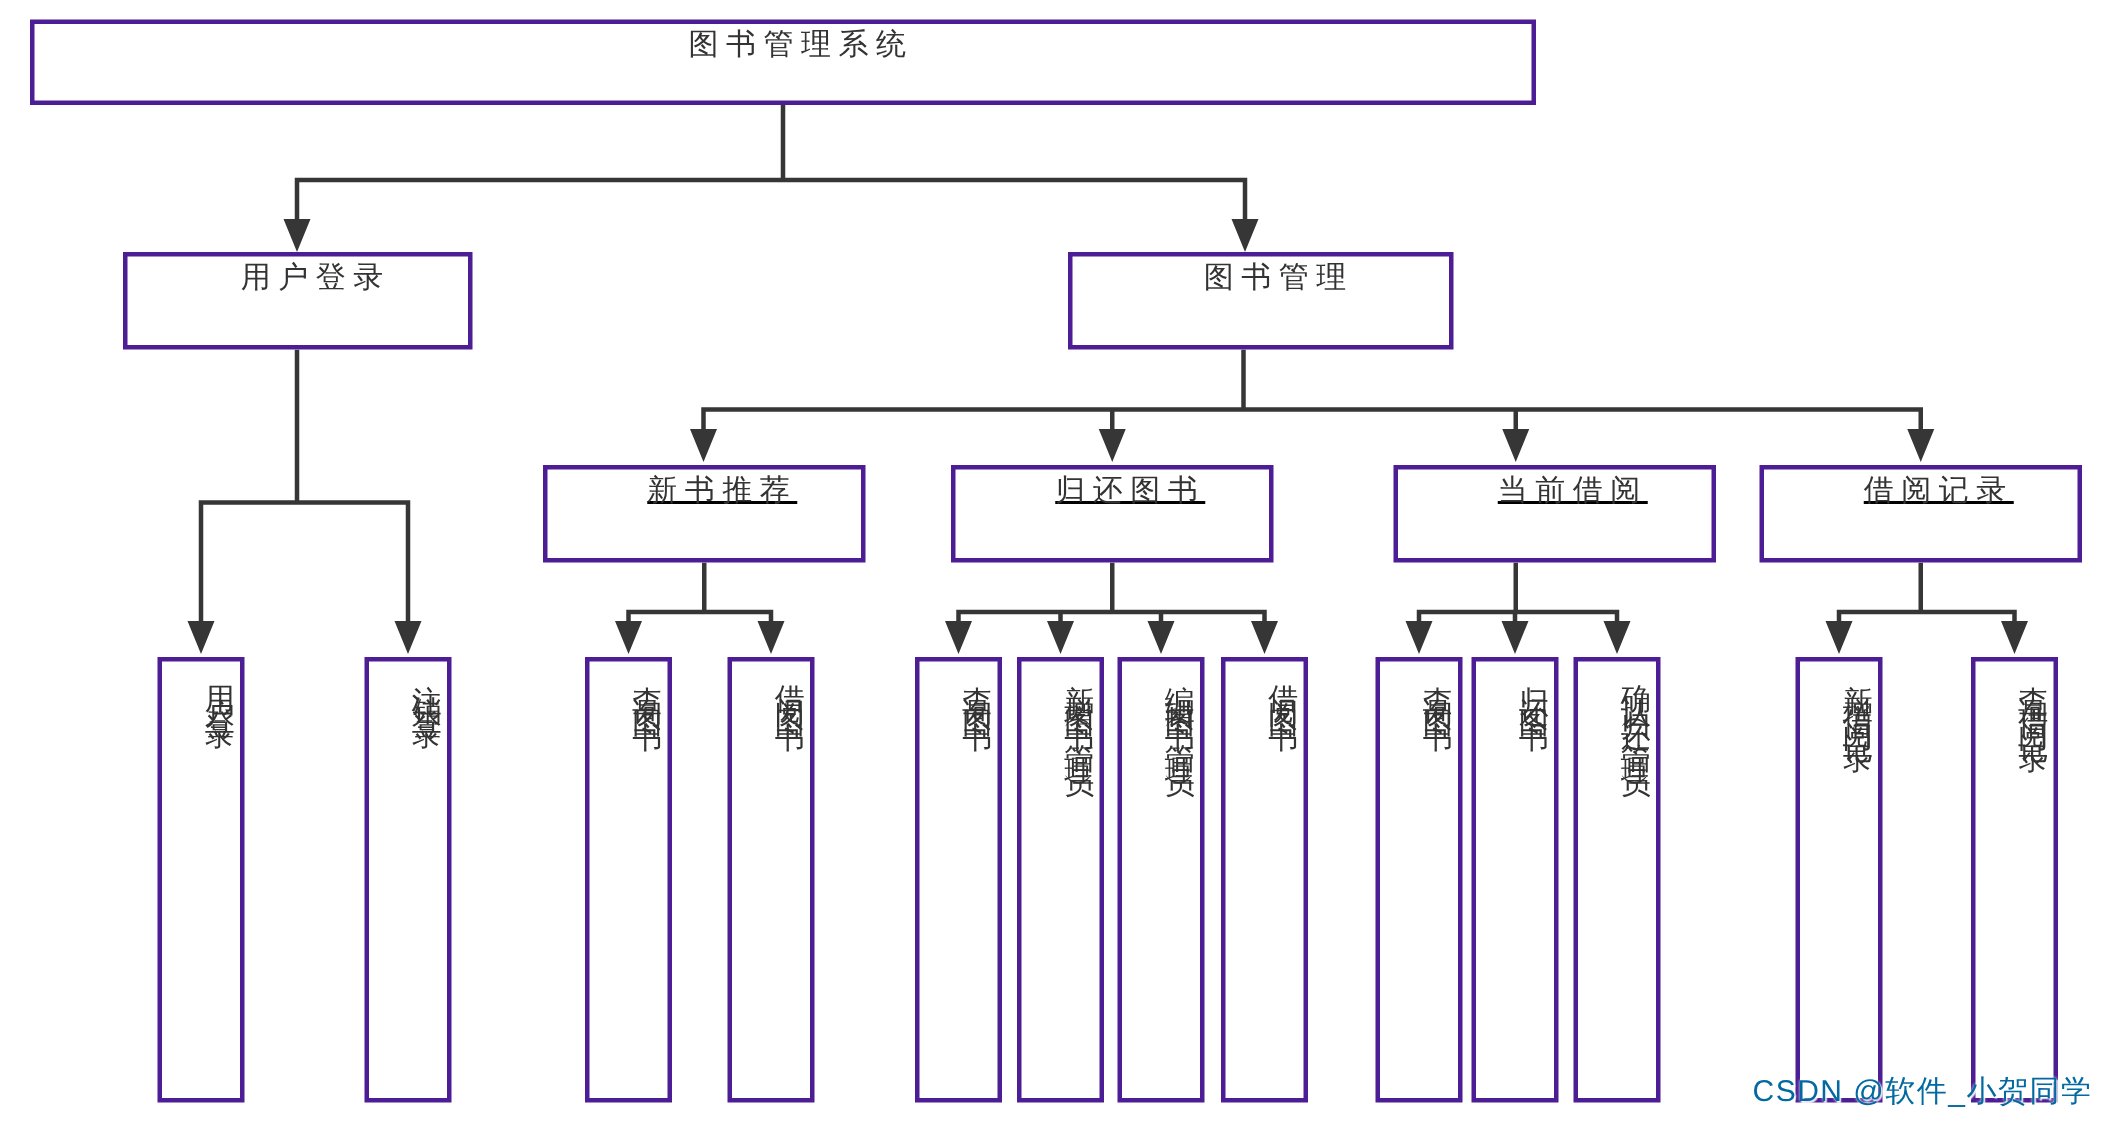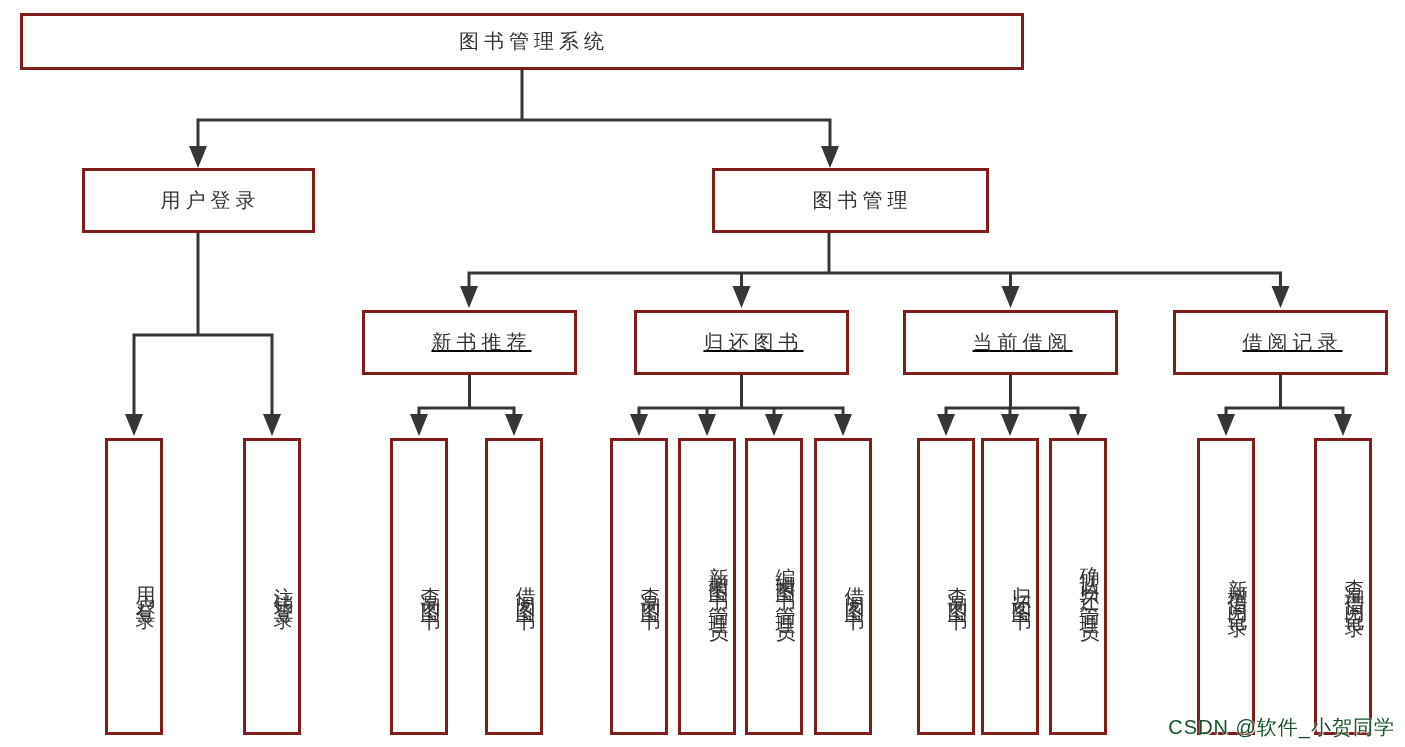--- a/index.html
+++ b/index.html
@@ -14,23 +14,23 @@
   .connectors {
     position: absolute;
     left: 0; top: 0;
     width: 1405px; height: 747px;
     pointer-events: none;
   }
   .box {
     position: absolute;
     box-sizing: border-box;
     background: #ffffff;
-    border: 3px solid #7f1d1d;
+    border: 3px solid #4c1d95;
     display: flex;
-    align-items: center;
+    align-items: flex-start;
     justify-content: center;
     padding-left: 24px;
   }
   .box .lbl {
     color: #333333;
     font-size: 20px;
     letter-spacing: 5px;
     white-space: nowrap;
   }
   .l3 { top: 310px; width: 215px; height: 65px; text-decoration: underline; }
@@ -42,21 +42,21 @@
     font-size: 20px;
     line-height: 1;
     white-space: nowrap;
   }
   .watermark {
     position: absolute;
     right: 10px;
     bottom: 6px;
     font-size: 20px;
     letter-spacing: 1px;
-    color: #14532d;
+    color: #0369a1;
     text-shadow: 0 0 2px #ffffff, 1px 1px 1px #ffffff;
     z-index: 5;
     white-space: nowrap;
     margin-top: 28px;
   }
 </style>
 </head>
 <body>
 
 <div class="canvas">
@@ -113,31 +113,31 @@
       M1334,414 L1352,414 L1343,436 Z"></path>
   </svg>
 
   <div class="box" style="left:20px;top:13px;width:1004px;height:57px">
     <span class="lbl">图书管理系统</span>
   </div>
 
   <div class="box" style="left:82px;top:168px;width:233px;height:65px">
     <span class="lbl">用户登录</span>
   </div>
-  <div class="box" style="left:712px;top:168px;width:277px;height:65px">
+  <div class="box" style="left:712px;top:168px;width:257px;height:65px">
     <span class="lbl">图书管理</span>
   </div>
 
   <div class="box l3" style="left:362px">
     <span class="lbl">新书推荐</span>
   </div>
   <div class="box l3" style="left:634px">
     <span class="lbl">归还图书</span>
   </div>
-  <div class="box l3" style="left:903px">
+  <div class="box l3" style="left:929px">
     <span class="lbl">当前借阅</span>
   </div>
   <div class="box l3" style="left:1173px">
     <span class="lbl">借阅记录</span>
   </div>
 
   <div class="box leaf" style="left:105px">
     <span class="lbl">用户登录</span>
   </div>
   <div class="box leaf" style="left:243px">

